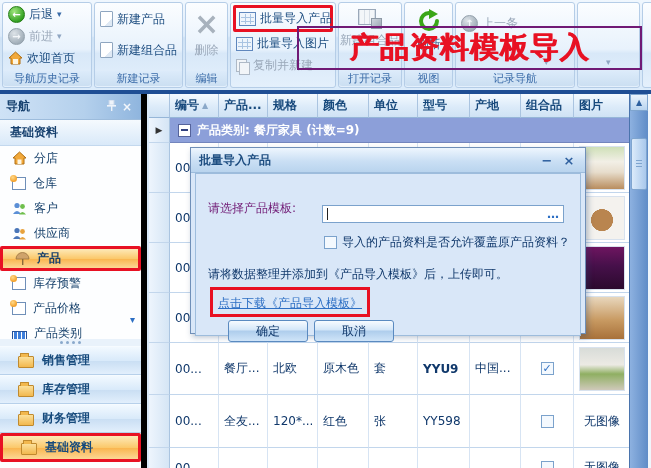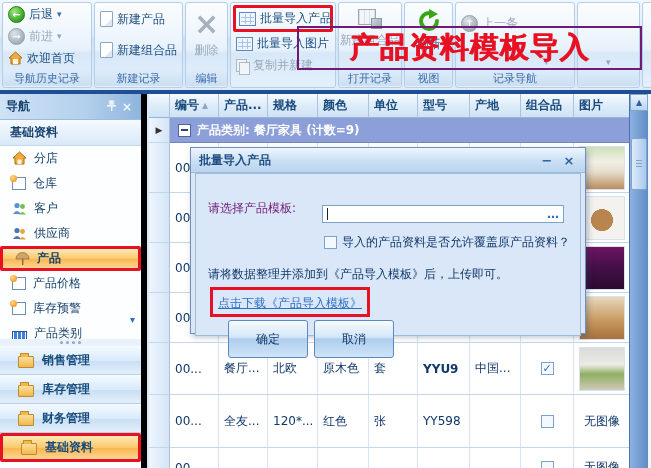--- a/index.html
+++ b/index.html
@@ -146,21 +146,21 @@
   .dlg-label{position:absolute;left:12px;top:26px;font-size:12px;color:#701a75;}
   .dlg-input{position:absolute;left:126px;top:31px;width:242px;height:18px;box-sizing:border-box;
     background:#fff;border:1px solid #7ba2cc;display:flex;align-items:center;padding:0 4px;}
   .dlg-cursor{width:1px;height:12px;background:#222;}
   .dlg-browse{margin-left:auto;color:#2d6fc4;font-weight:bold;font-size:12px;line-height:8px;}
   .dlg-checkrow{position:absolute;left:128px;top:60px;display:flex;align-items:center;gap:5px;
     font-size:12px;color:#10386b;white-space:nowrap;}
   .dlg-instr{position:absolute;left:12px;top:92px;font-size:12px;color:#10386b;white-space:nowrap;}
   .dlg-linkwrap{position:absolute;left:14px;top:113px;padding:2px 5px;border:3px solid #e81123;}
   .dlg-link{font-size:12px;color:#2d6fc4;text-decoration:underline;white-space:nowrap;}
-  .dlg-btn{position:absolute;top:146px;width:80px;height:38px;box-sizing:border-box;border:1px solid #5a8ac0;border-radius:3px;
+  .dlg-btn{position:absolute;top:146px;width:80px;height:22px;box-sizing:border-box;border:1px solid #5a8ac0;border-radius:3px;
     background:linear-gradient(180deg,#f7fbff 0%,#d3e6f8 45%,#aecdec 50%,#cfe4f8 100%);
     font-size:12px;color:#10386b;display:flex;align-items:center;justify-content:center;}
   .dlg-ok{left:32px;} .dlg-cancel{left:118px;}
 </style>
 </head>
 <body>
 
 <div id="screen">
 
   <div class="ribbon">
@@ -309,25 +309,25 @@
       </div>
       <div class="sb-item selected red-frame">
         <svg class="si" viewBox="0 0 15 15">
           <path d="M1 8 a6.5 6.5 0 0 1 13 0z" fill="#cfa36b" stroke="#9a7340" stroke-width="0.8"></path>
           <rect x="7" y="8" width="1.4" height="6" fill="#8a6a3a"></rect>
         </svg>
         <span>产品</span>
       </div>
       <div class="sb-item">
         <span class="si si-form"></span>
+        <span>库存预警</span>
+      </div>
+      <div class="sb-item">
+        <span class="si si-form"></span>
         <span>产品价格</span>
-      </div>
-      <div class="sb-item">
-        <span class="si si-form"></span>
-        <span>库存预警</span>
       </div>
       <div class="sb-item">
         <span class="si si-ruler"></span>
         <span>产品类别</span>
       </div>
       <div class="sb-chevron">▾</div>
     </div>
 
     <div class="sb-splitter">
         <i></i>

